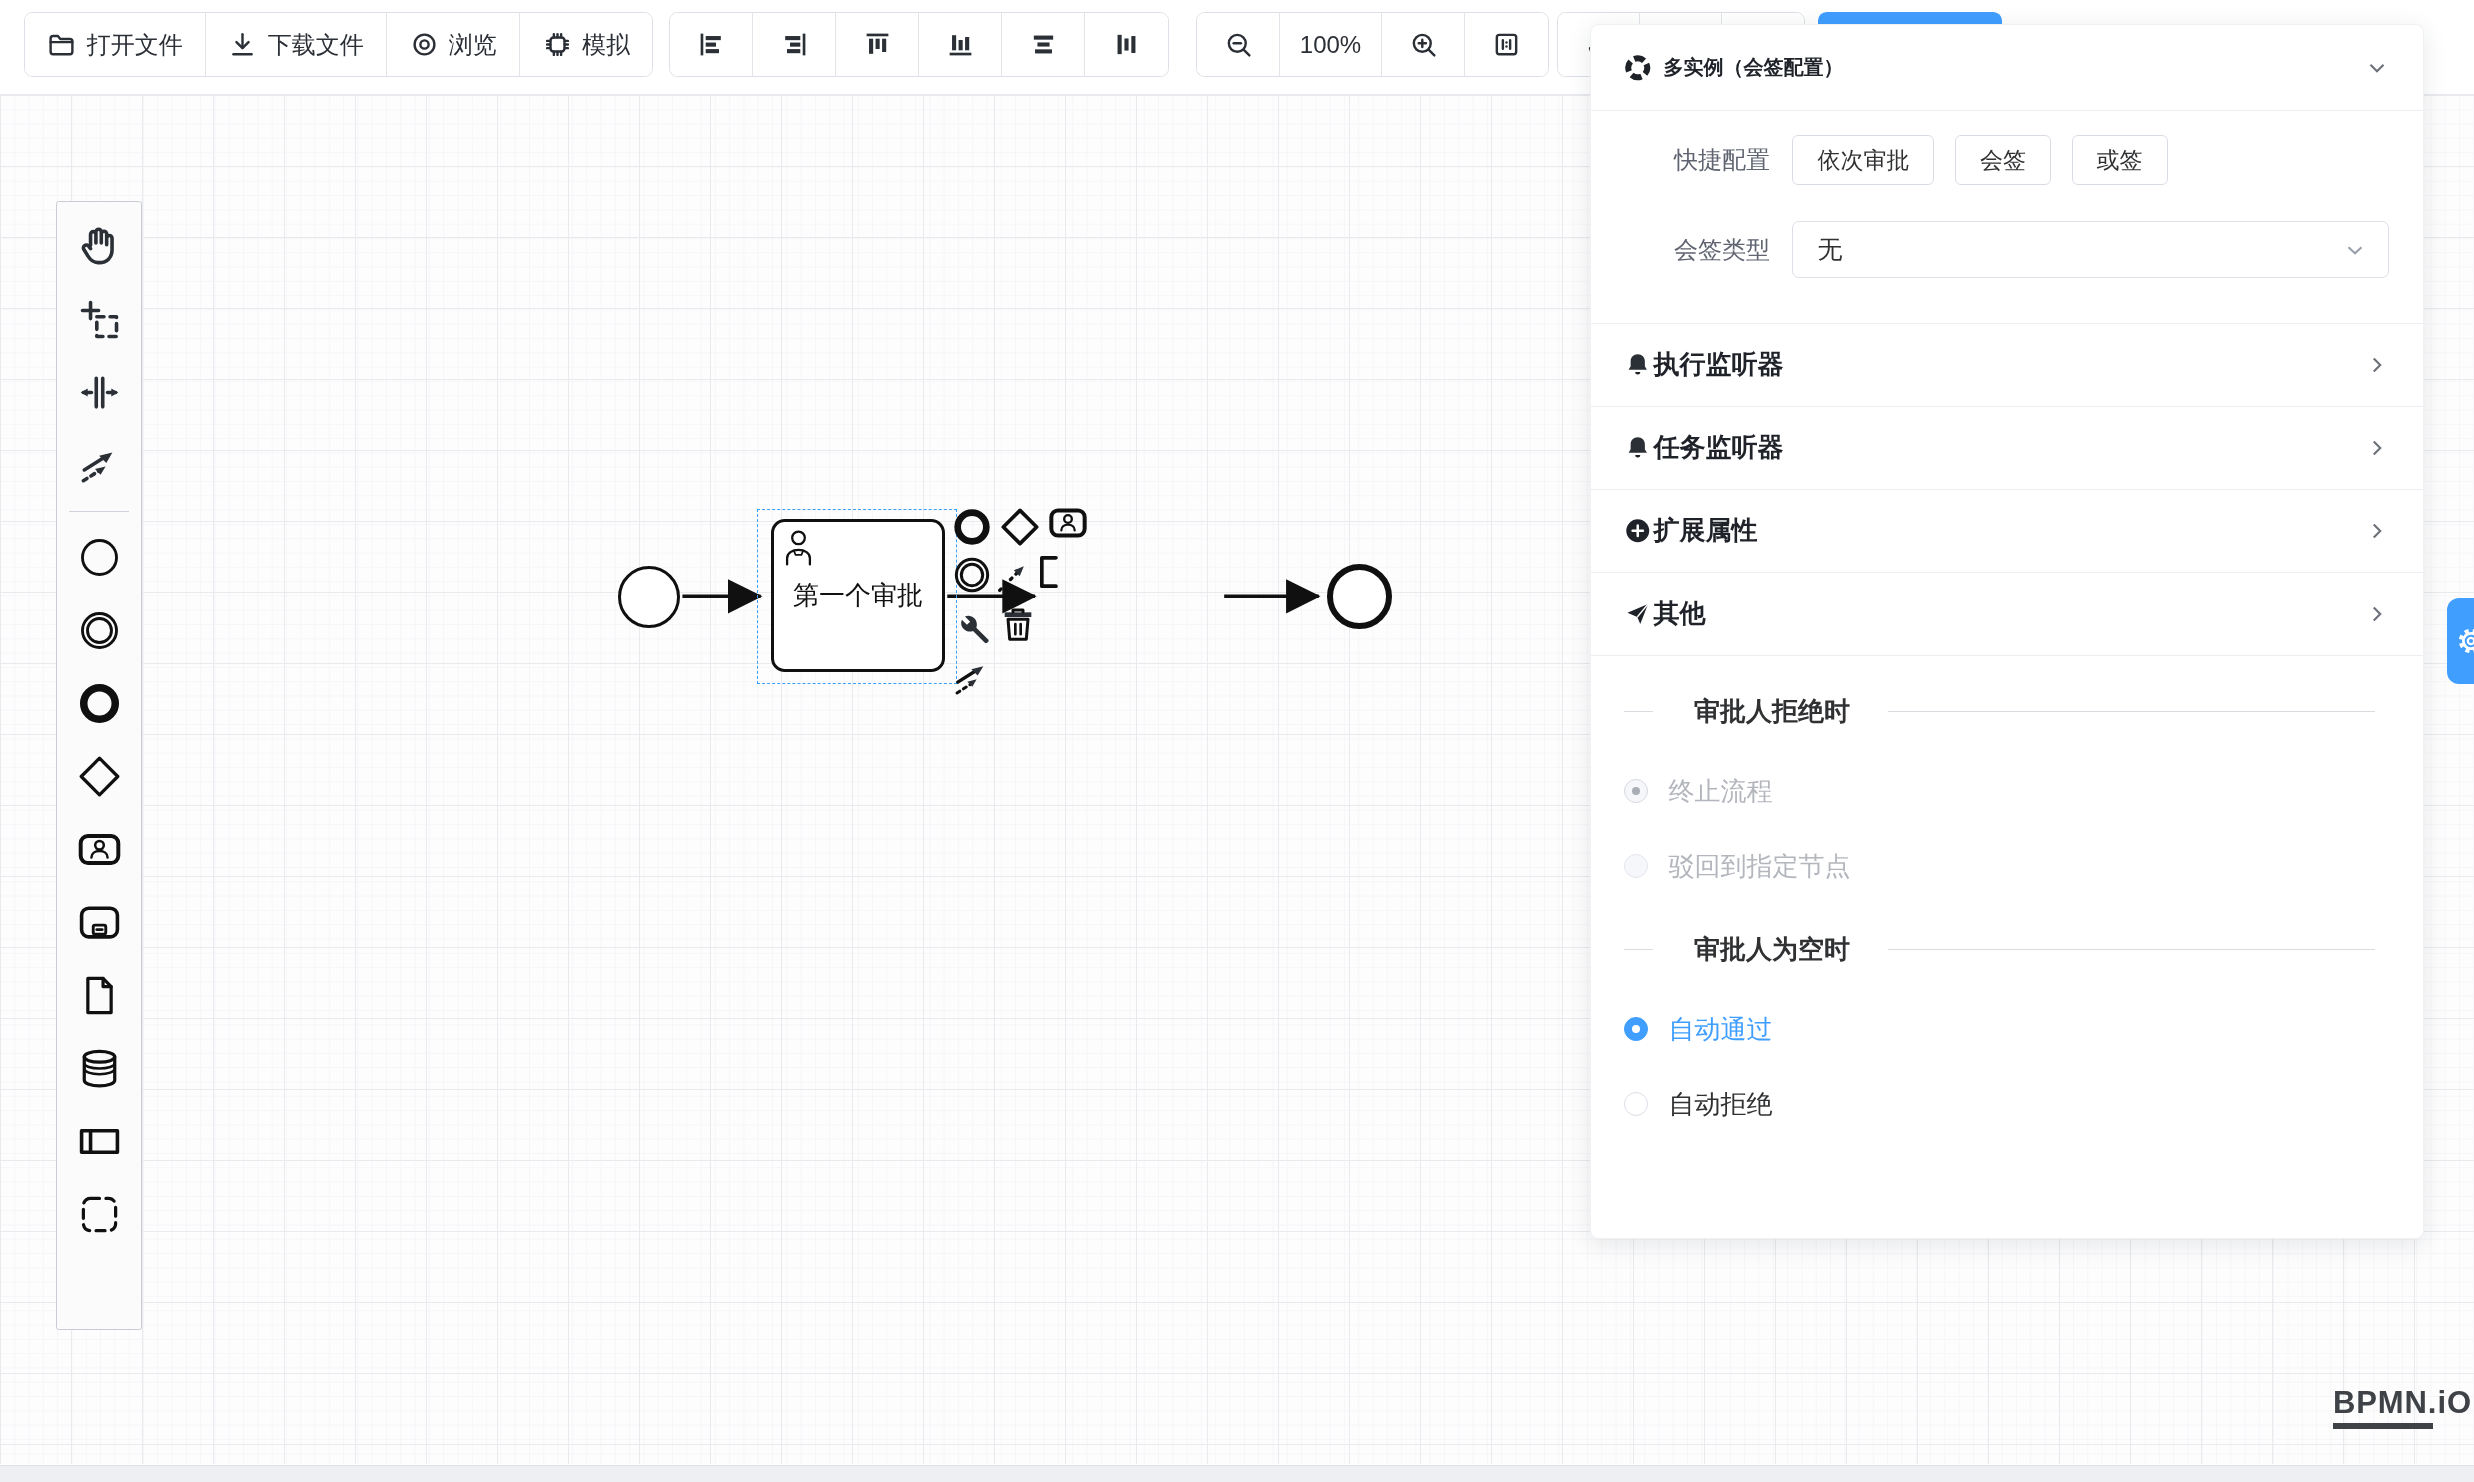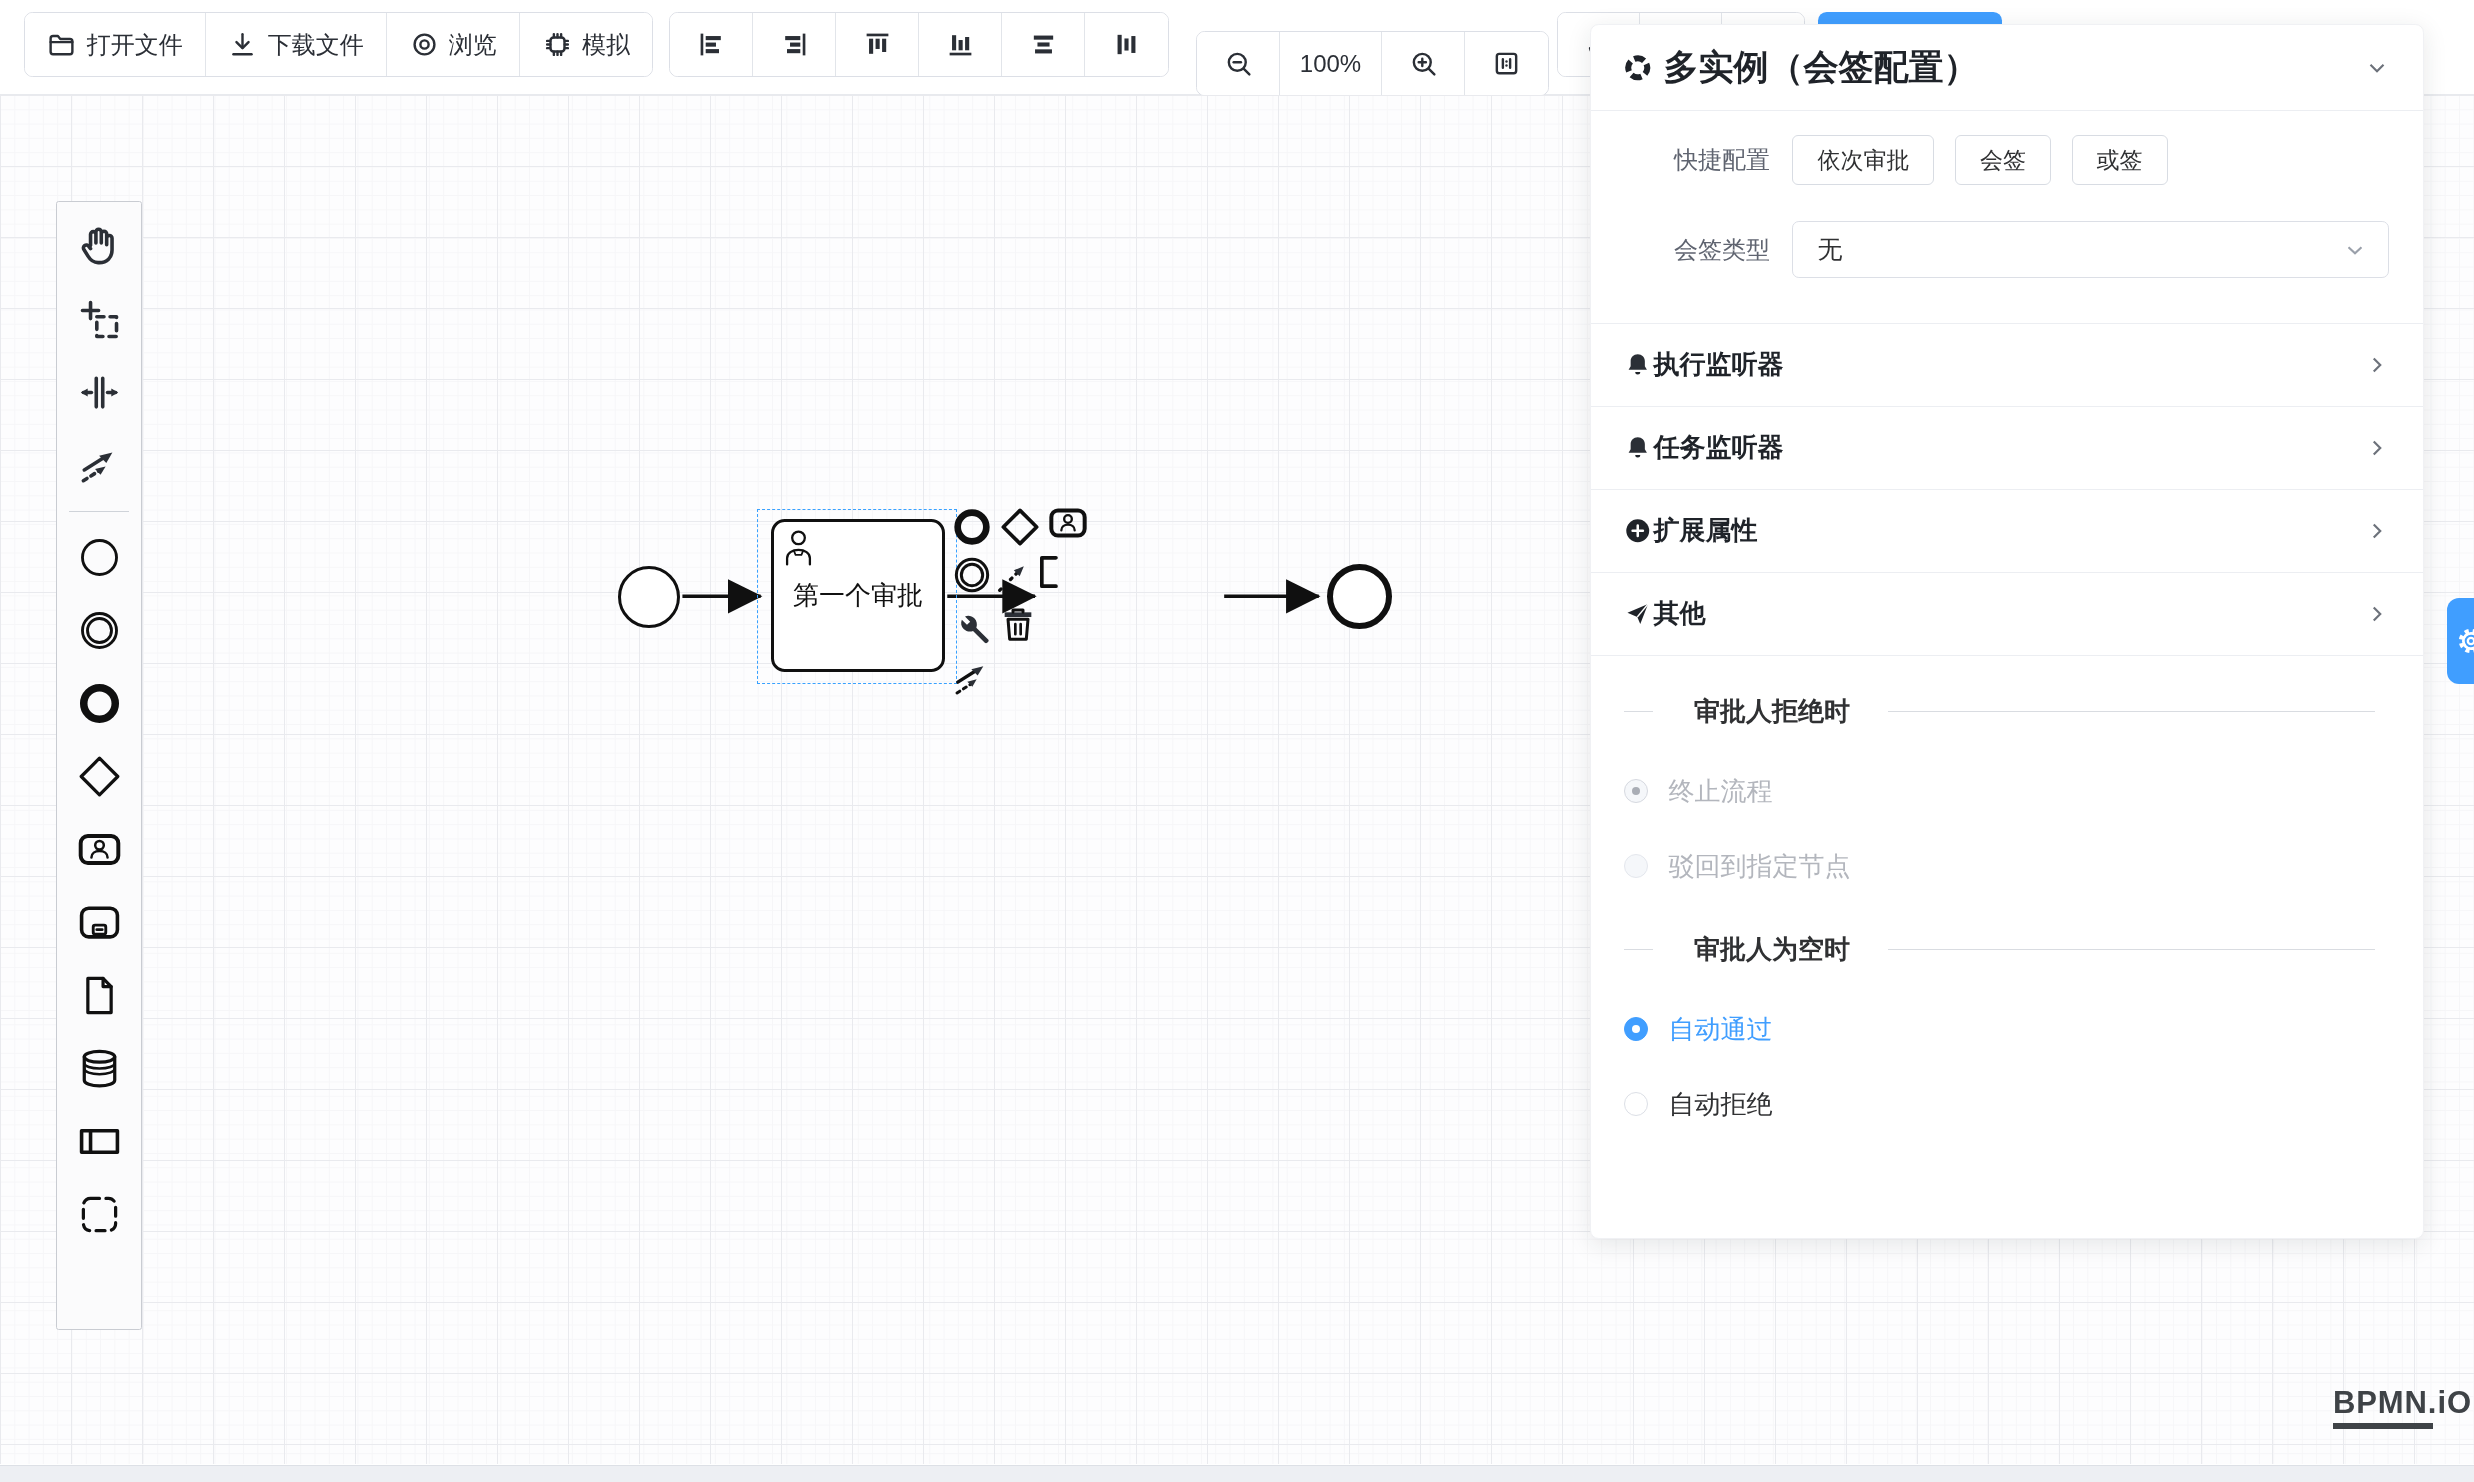--- a/index.html
+++ b/index.html
@@ -13,21 +13,21 @@
   .tgroup { position:absolute; top:12px; height:65px; display:flex; background:#fff;
             border:0.9px solid #dcdfe6; border-radius:8.6px; overflow:hidden; }
   .tbtn { display:flex; align-items:center; justify-content:center; gap:10.3px;
           border-right:0.9px solid #e2e5ea; cursor:pointer; background:#fff; padding:0 22.4px; }
   .tbtn:last-child { border-right:none; }
   .tbtn .lbl { font-size:24px; color:#2b2f36; white-space:nowrap; }
   .icon24 { width:29px; height:29px; display:block; }
   .g-file  { left:24px;  }
   .g-align { left:669px; }
   .g-align .tbtn { width:83px; padding:0; }
-  .g-zoom  { left:1196px;margin-top:19px; }
+  .g-zoom  { left:1196px; }
   .g-zoom .tbtn { width:83px; padding:0; }
   .g-zoom .tbtn.zlevel { width:102px; }
   .zlevel span { font-size:24px; color:#2b2f36; }
   .g-hist  { left:1557px; }
   .g-hist .tbtn { width:82px; padding:0; }
   .save-btn { position:absolute; left:1818px; top:12px; height:57px; width:184px;
               background:#409eff; border-radius:8.6px; display:flex; align-items:center;
               justify-content:center; gap:10.3px; cursor:pointer; }
   .save-btn .lbl { color:#fff; font-size:25px; }
 
@@ -67,21 +67,21 @@
   .watermark { position:absolute; left:2333px; top:1290px; cursor:pointer; }
   .watermark .wm-text { font-size:31px; font-weight:bold; letter-spacing:0.9px; color:#3f4347; }
   .watermark .wm-bar { margin-top:1.7px; height:6px; background:#3f4347; }
 
   
   .panel { position:absolute; left:1590px; top:24px; width:834px; height:1215px;
            background:#fff; border:0.9px solid #f0f1f4; border-radius:8.6px;
            box-shadow:0 5.2px 24px rgba(31,35,41,.10); overflow:hidden; }
   .p-header { height:86px; display:flex; align-items:center; padding:0 33px; gap:12px;
               border-bottom:0.9px solid #eceef2; }
-  .p-title { font-size:35px; font-weight:600; color:#1f2329; flex:1; }
+  .p-title { font-size:20px; font-weight:600; color:#1f2329; flex:1; }
   .chev { width:26px; height:26px; }
   .p-form { padding:24px 0 8.6px; }
   .f-row { display:flex; align-items:center; margin-bottom:36px; }
   .f-label { width:179px; text-align:right; font-size:24px; color:#5f6470; flex:0 0 179px; }
   .f-content { margin-left:22.4px; display:flex; align-items:center; gap:20.6px; }
   .qbtn { height:50px; padding:0 24px; border:0.9px solid #d8dce3; border-radius:6px;
           background:#fff; font-size:23px; color:#303133; display:flex; align-items:center; cursor:pointer; }
   .select { width:597px; height:57px; border:0.9px solid #dcdfe6; border-radius:6.9px; background:#fff;
             display:flex; align-items:center; padding:0 20.6px 0 24px; cursor:pointer; }
   .select .val { flex:1; font-size:25px; color:#303133; }

